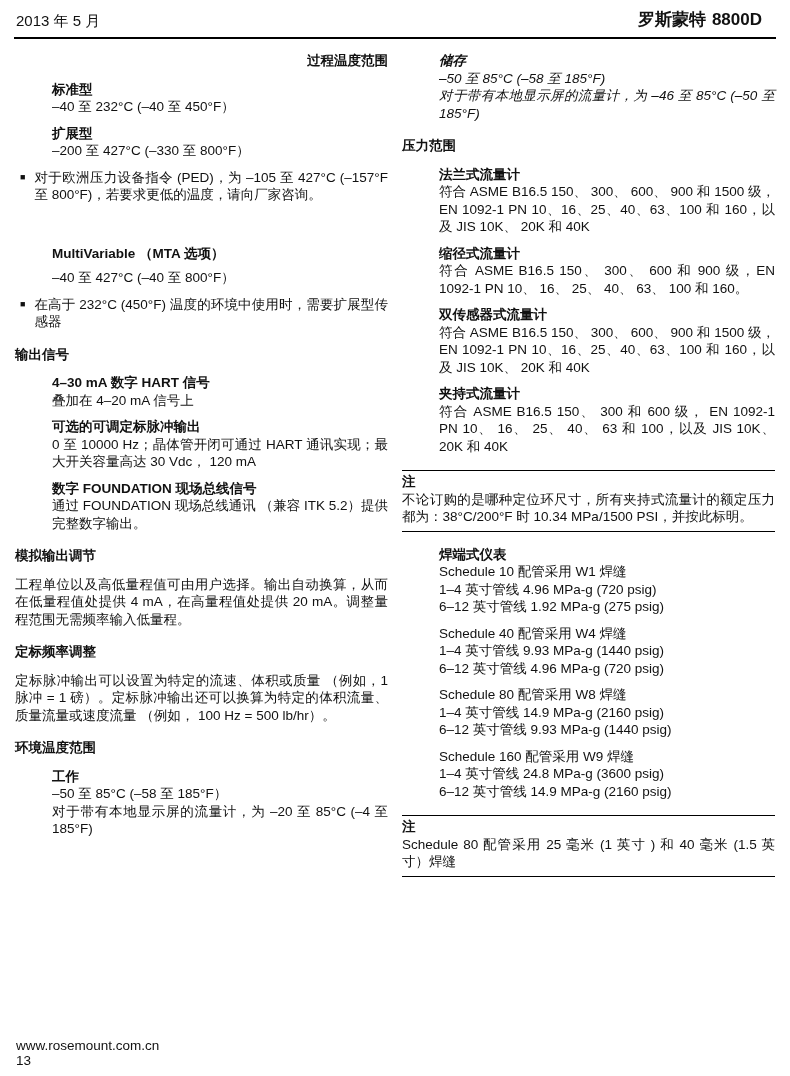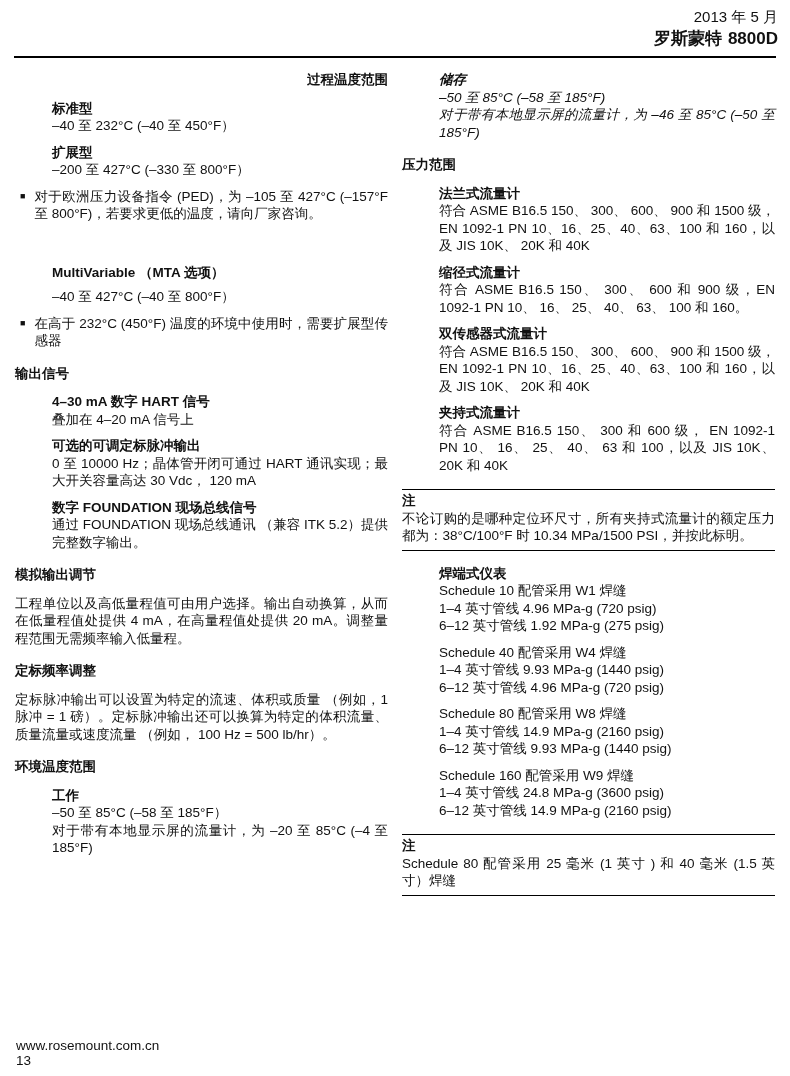--- a/index.html
+++ b/index.html
@@ -9,22 +9,21 @@
     margin:0 auto;
     background:#ffffff;
     color:#111;
     font-family:"Liberation Sans","DejaVu Sans",sans-serif;
     overflow:hidden;
     box-sizing:border-box;
   }
   
   .hdr{
     display:flex;justify-content:space-between;align-items:flex-end;
-    padding:8px 12px 6px 16px;
-    flex-direction:column;
+    padding:8px 28px 6px 16px;
   }
   .hdr-date{font-size:15px;}
   .hdr-title{font-size:17px;font-weight:700;}
   .hdr-title .model{margin-left:6px;}
   .hdr-rule{height:2px;background:#000;margin:0 14px;}
   
   .cols{
     display:flex;gap:14px;
     padding:13px 15px 0 15px;
     font-size:13.5px;line-height:17.5px;
@@ -156,21 +155,21 @@
         <div class="val">符合 ASME B16.5 150、 300、 600、 900 和 1500 级，EN 1092-1 PN 10、16、25、40、63、100 和 160，以及 JIS 10K、 20K 和 40K</div>
       </div>
 
       <div class="sub">
         <div class="lbl">夹持式流量计</div>
         <div class="val">符合 ASME B16.5 150、 300 和 600 级， EN 1092-1 PN 10、 16、 25、 40、 63 和 100，以及 JIS 10K、 20K 和 40K</div>
       </div>
 
       <div class="note">
         <div class="note-label">注</div>
-        <div class="note-text">不论订购的是哪种定位环尺寸，所有夹持式流量计的额定压力都为：38°C/100°F 时 10.34 MPa/1500 PSI，并按此标明。</div>
+        <div class="note-text">不论订购的是哪种定位环尺寸，所有夹持式流量计的额定压力都为：38°C/200°F 时 10.34 MPa/1500 PSI，并按此标明。</div>
       </div>
 
       <div class="sub">
         <div class="lbl">焊端式仪表</div>
         <div class="grp" style="margin-top:0;">
           <div>Schedule 10 配管采用 W1 焊缝</div>
           <div>1–4 英寸管线 4.96 MPa-g (720 psig)</div>
           <div>6–12 英寸管线 1.92 MPa-g (275 psig)</div>
         </div>
         <div class="grp">

